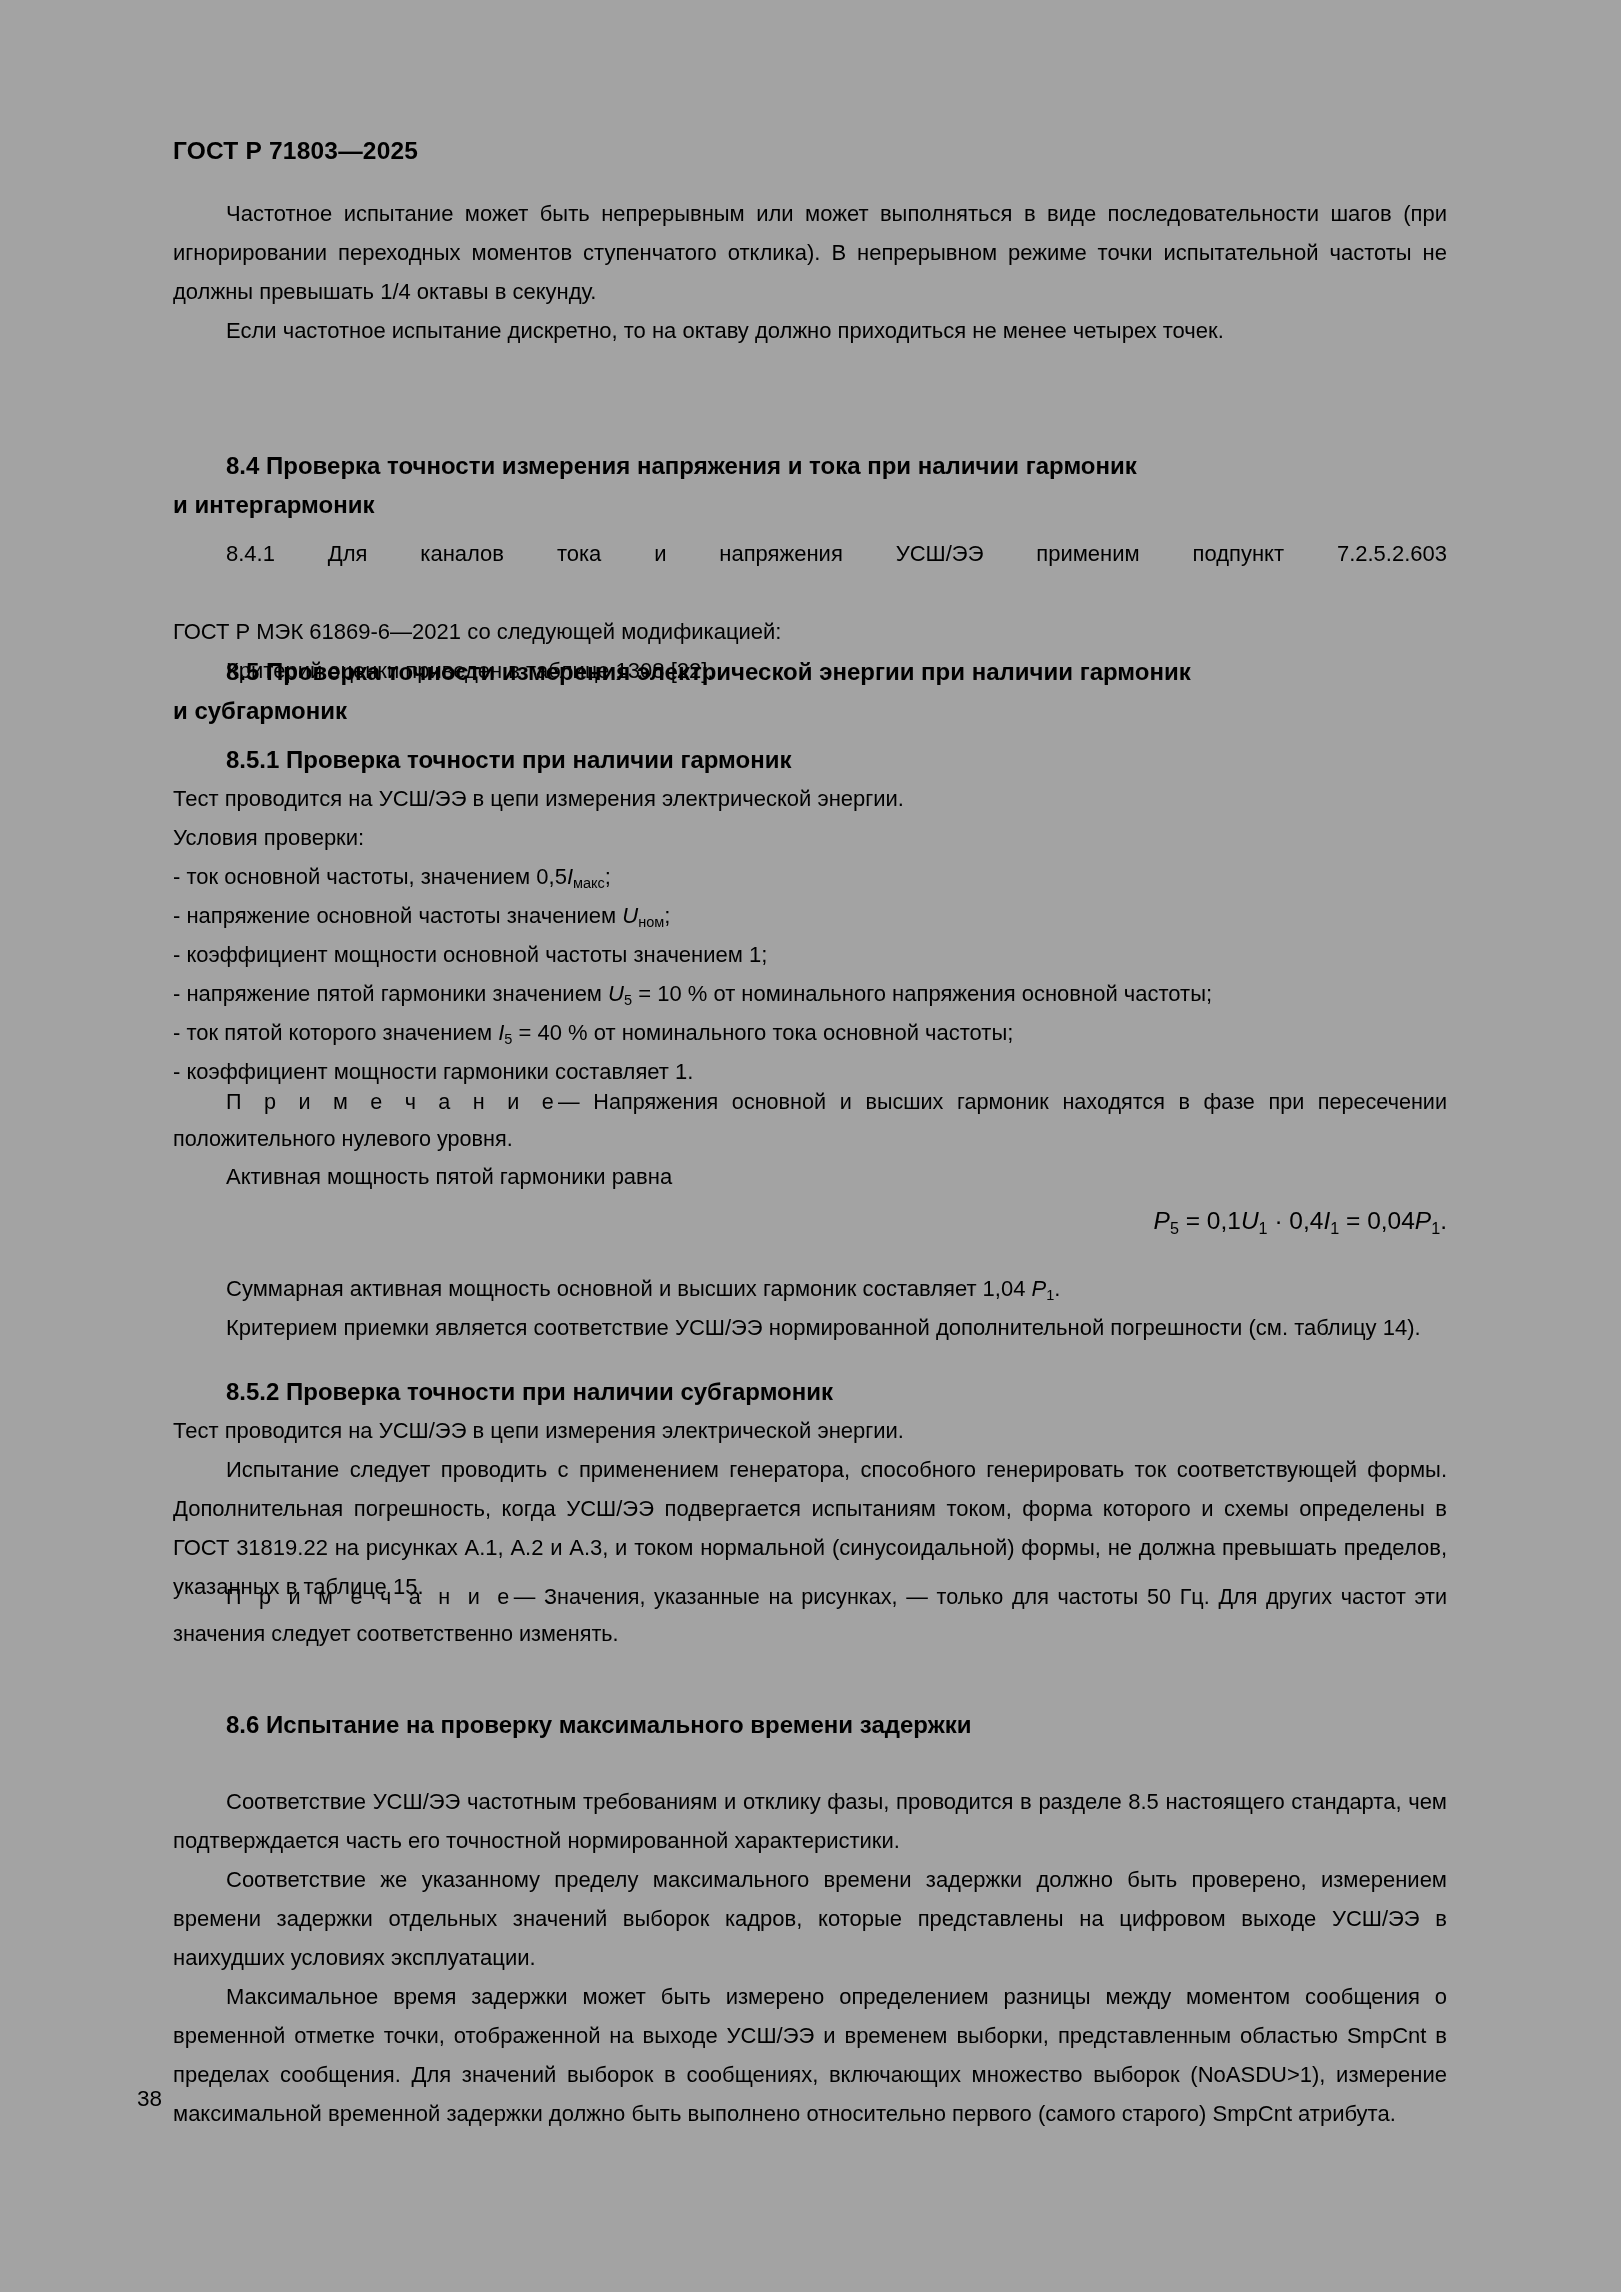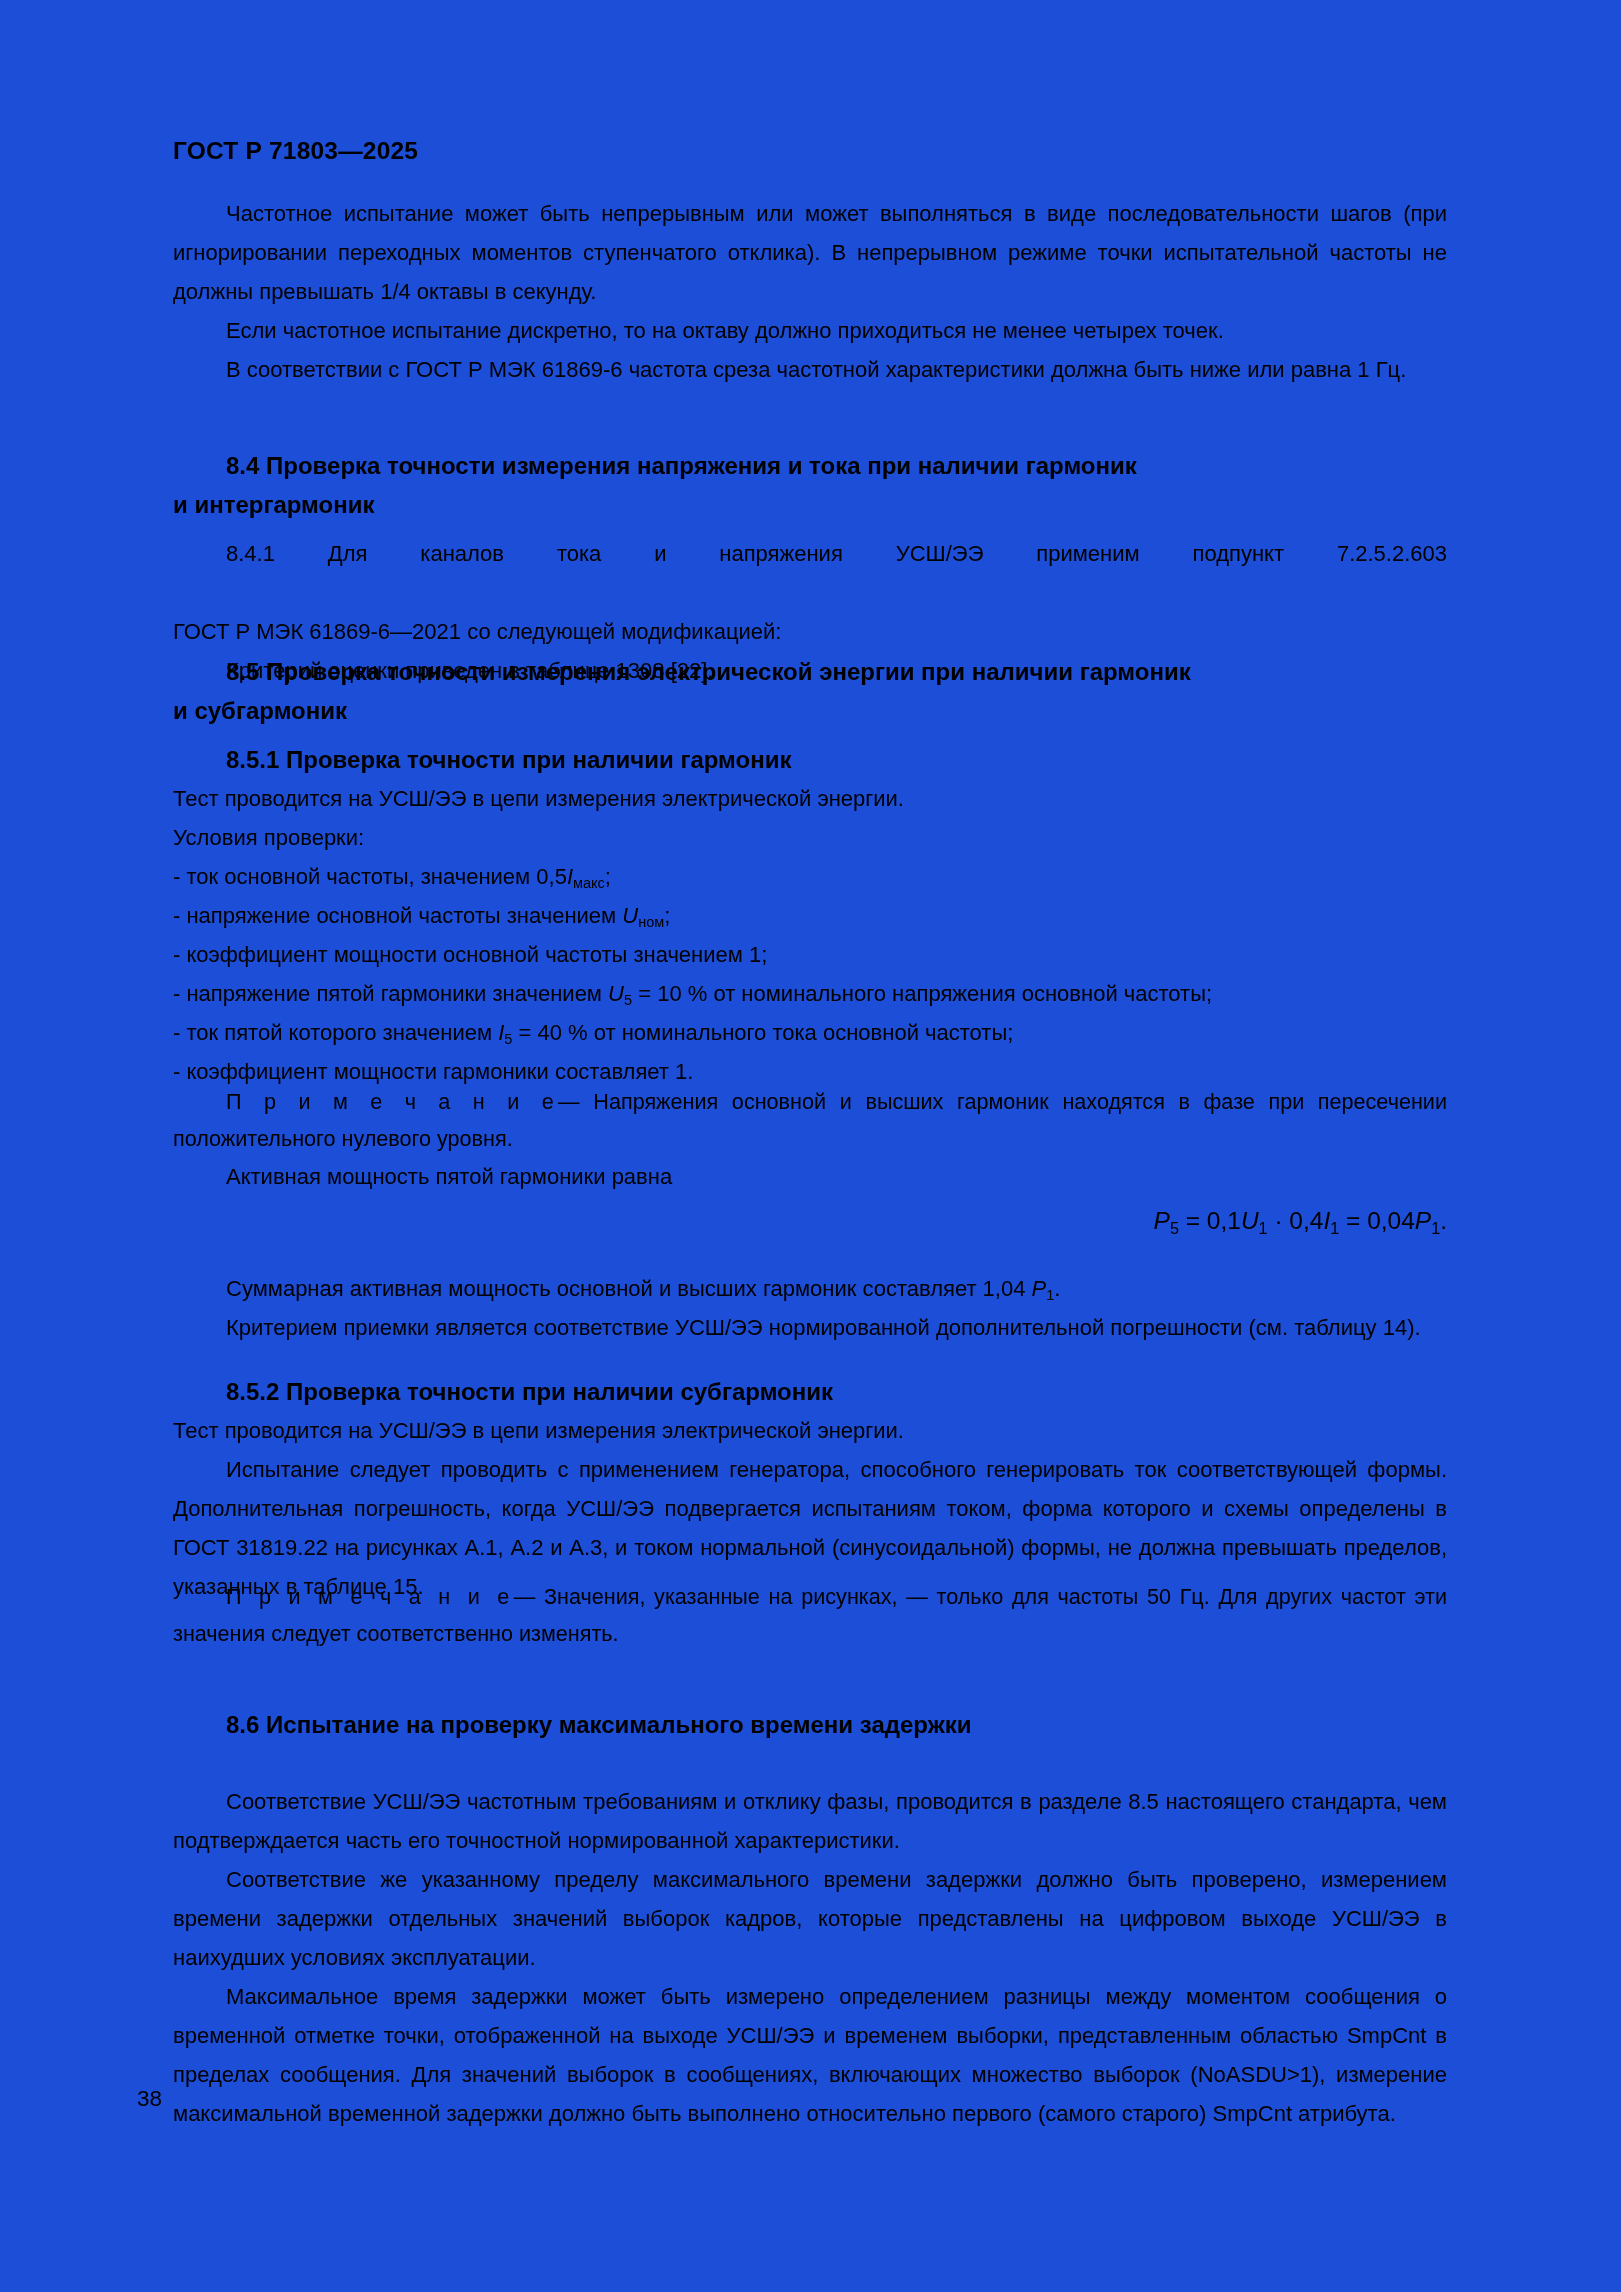--- a/index.html
+++ b/index.html
@@ -4,21 +4,21 @@
 <style>
   html, body {
     margin: 0;
     padding: 0;
     background: #ffffff;
   }
   .page {
     position: relative;
     width: 1621px;
     height: 2293px;
-    background: #1d4ed8;
+    background: #a3a3a3;
     font-family: "Liberation Sans", sans-serif;
     color: #000000;
     box-sizing: border-box;
     overflow: hidden;
   }
 
   
   .doc-header {
     position: absolute;
     left: 173px;
@@ -130,21 +130,20 @@
 </head>
 <body>
 
 <div class="page">
 
   <div class="doc-header">ГОСТ Р 71803—2025</div>
 
   <div class="body-block" style="top: 194px;">
     <p class="indent">Частотное испытание может быть непрерывным или может выполняться в виде последовательности шагов (при игнорировании переходных моментов ступенчатого отклика). В непрерывном режиме точки испытательной частоты не должны превышать 1/4 октавы в секунду.</p>
     <p class="indent">Если частотное испытание дискретно, то на октаву должно приходиться не менее четырех точек.</p>
-    <p class="indent">В соответствии с ГОСТ Р МЭК 61869-6 частота среза частотной характеристики должна быть ниже или равна 1 Гц.</p>
   </div>
 
   <div class="heading" style="top: 446px;">
     <span>8.4 Проверка точности измерения напряжения и тока при наличии гармоник</span>
     <span class="cont">и интергармоник</span>
   </div>
 
   <div class="body-block" style="top: 534px;">
     <p class="indent wide-justify"><span id="p841line1">8.4.1 Для каналов тока и напряжения УСШ/ЭЭ применим подпункт 7.2.5.2.603</span></p>
     <p class="noindent">ГОСТ Р МЭК 61869-6—2021 со следующей модификацией:</p>

